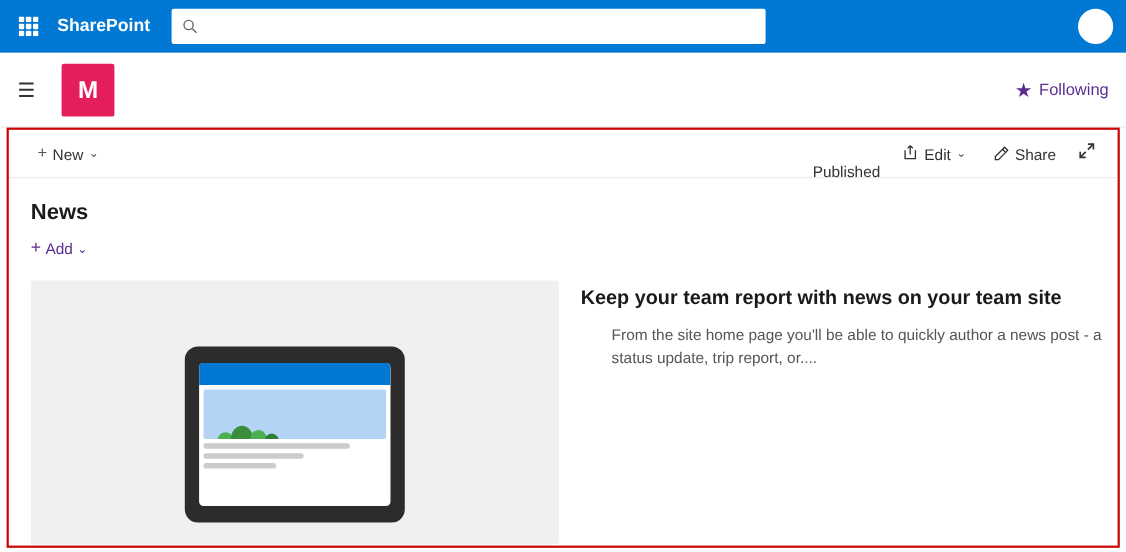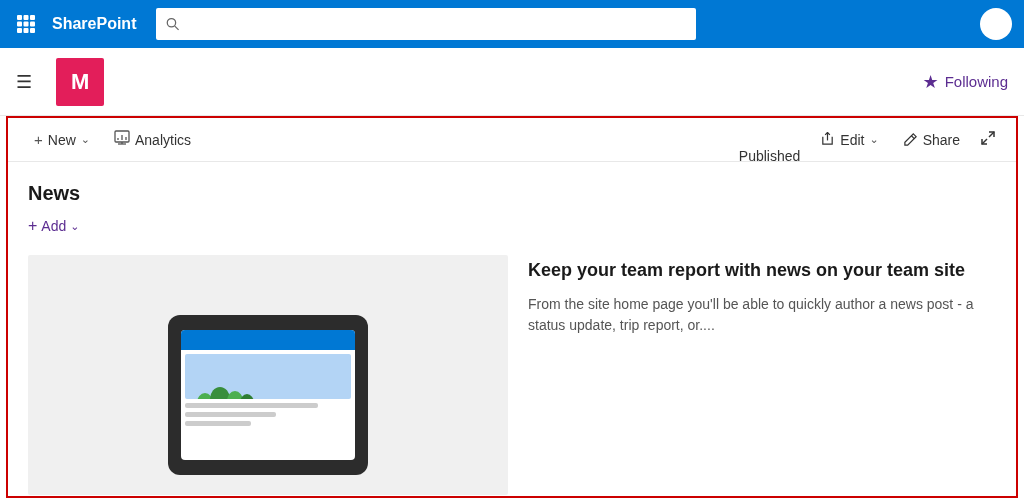--- a/index.html
+++ b/index.html
@@ -190,21 +190,21 @@
       height: 45px; background: #b3d4f5; border-radius: 2px; margin-bottom: 4px;
       position: relative; overflow: hidden;
     }
     .grass {
       position: absolute;
       bottom: -4px; left: 10px;
       width: 60px; height: 20px;
     }
     .news-text-content { flex: 1; padding-top: 4px; }
     .news-card-title { font-size: 18px; font-weight: 600; color: #1a1a1a; margin-bottom: 12px; line-height: 1.3; }
-    .news-card-desc { font-size: 14px; color: #555; line-height: 1.5; }
+    .news-card-desc { font-size: 14px; color: #555; line-height: 1.5; margin-left: 28px; }
   </style>
 </head>
 <body>
 
 <div class="top-nav">
   <div class="nav-grid-icon">
     <svg width="18" height="18" viewBox="0 0 18 18" fill="white">
       <rect x="0" y="0" width="5" height="5" rx="1"></rect>
       <rect x="6.5" y="0" width="5" height="5" rx="1"></rect>
       <rect x="13" y="0" width="5" height="5" rx="1"></rect>
@@ -243,33 +243,20 @@
   <div class="toolbar">
     <div class="toolbar-left">
 
       <div class="toolbar-btn">
         <span class="icon">+</span>
         <span>New</span>
         <span class="chevron">⌄</span>
       </div>
 
 
-      <div class="toolbar-btn">
-        <span class="icon">
-          <svg width="16" height="16" viewBox="0 0 16 16" fill="none" stroke="#555" stroke-width="1.3">
-            <rect x="1" y="1" width="14" height="11" rx="1"></rect>
-            <line x1="4" y1="14" x2="12" y2="14"></line>
-            <line x1="8" y1="12" x2="8" y2="14"></line>
-            <line x1="4" y1="8" x2="4" y2="10"></line>
-            <line x1="8" y1="5" x2="8" y2="10"></line>
-            <line x1="12" y1="7" x2="12" y2="10"></line>
-          </svg>
-        </span>
-        <span>Analytics</span>
-      </div>
     </div>
     <div class="toolbar-right">
       <span class="published-label">Published</span>
       <div class="share-btn">
         <svg width="15" height="15" viewBox="0 0 16 16" fill="none" stroke="#333" stroke-width="1.3">
           <path d="M13 5 L13 13 L3 13 L3 5"></path>
           <polyline points="5.5,3 8,0.5 10.5,3"></polyline>
           <line x1="8" y1="0.5" x2="8" y2="9"></line>
         </svg>
         <span>Edit</span>

